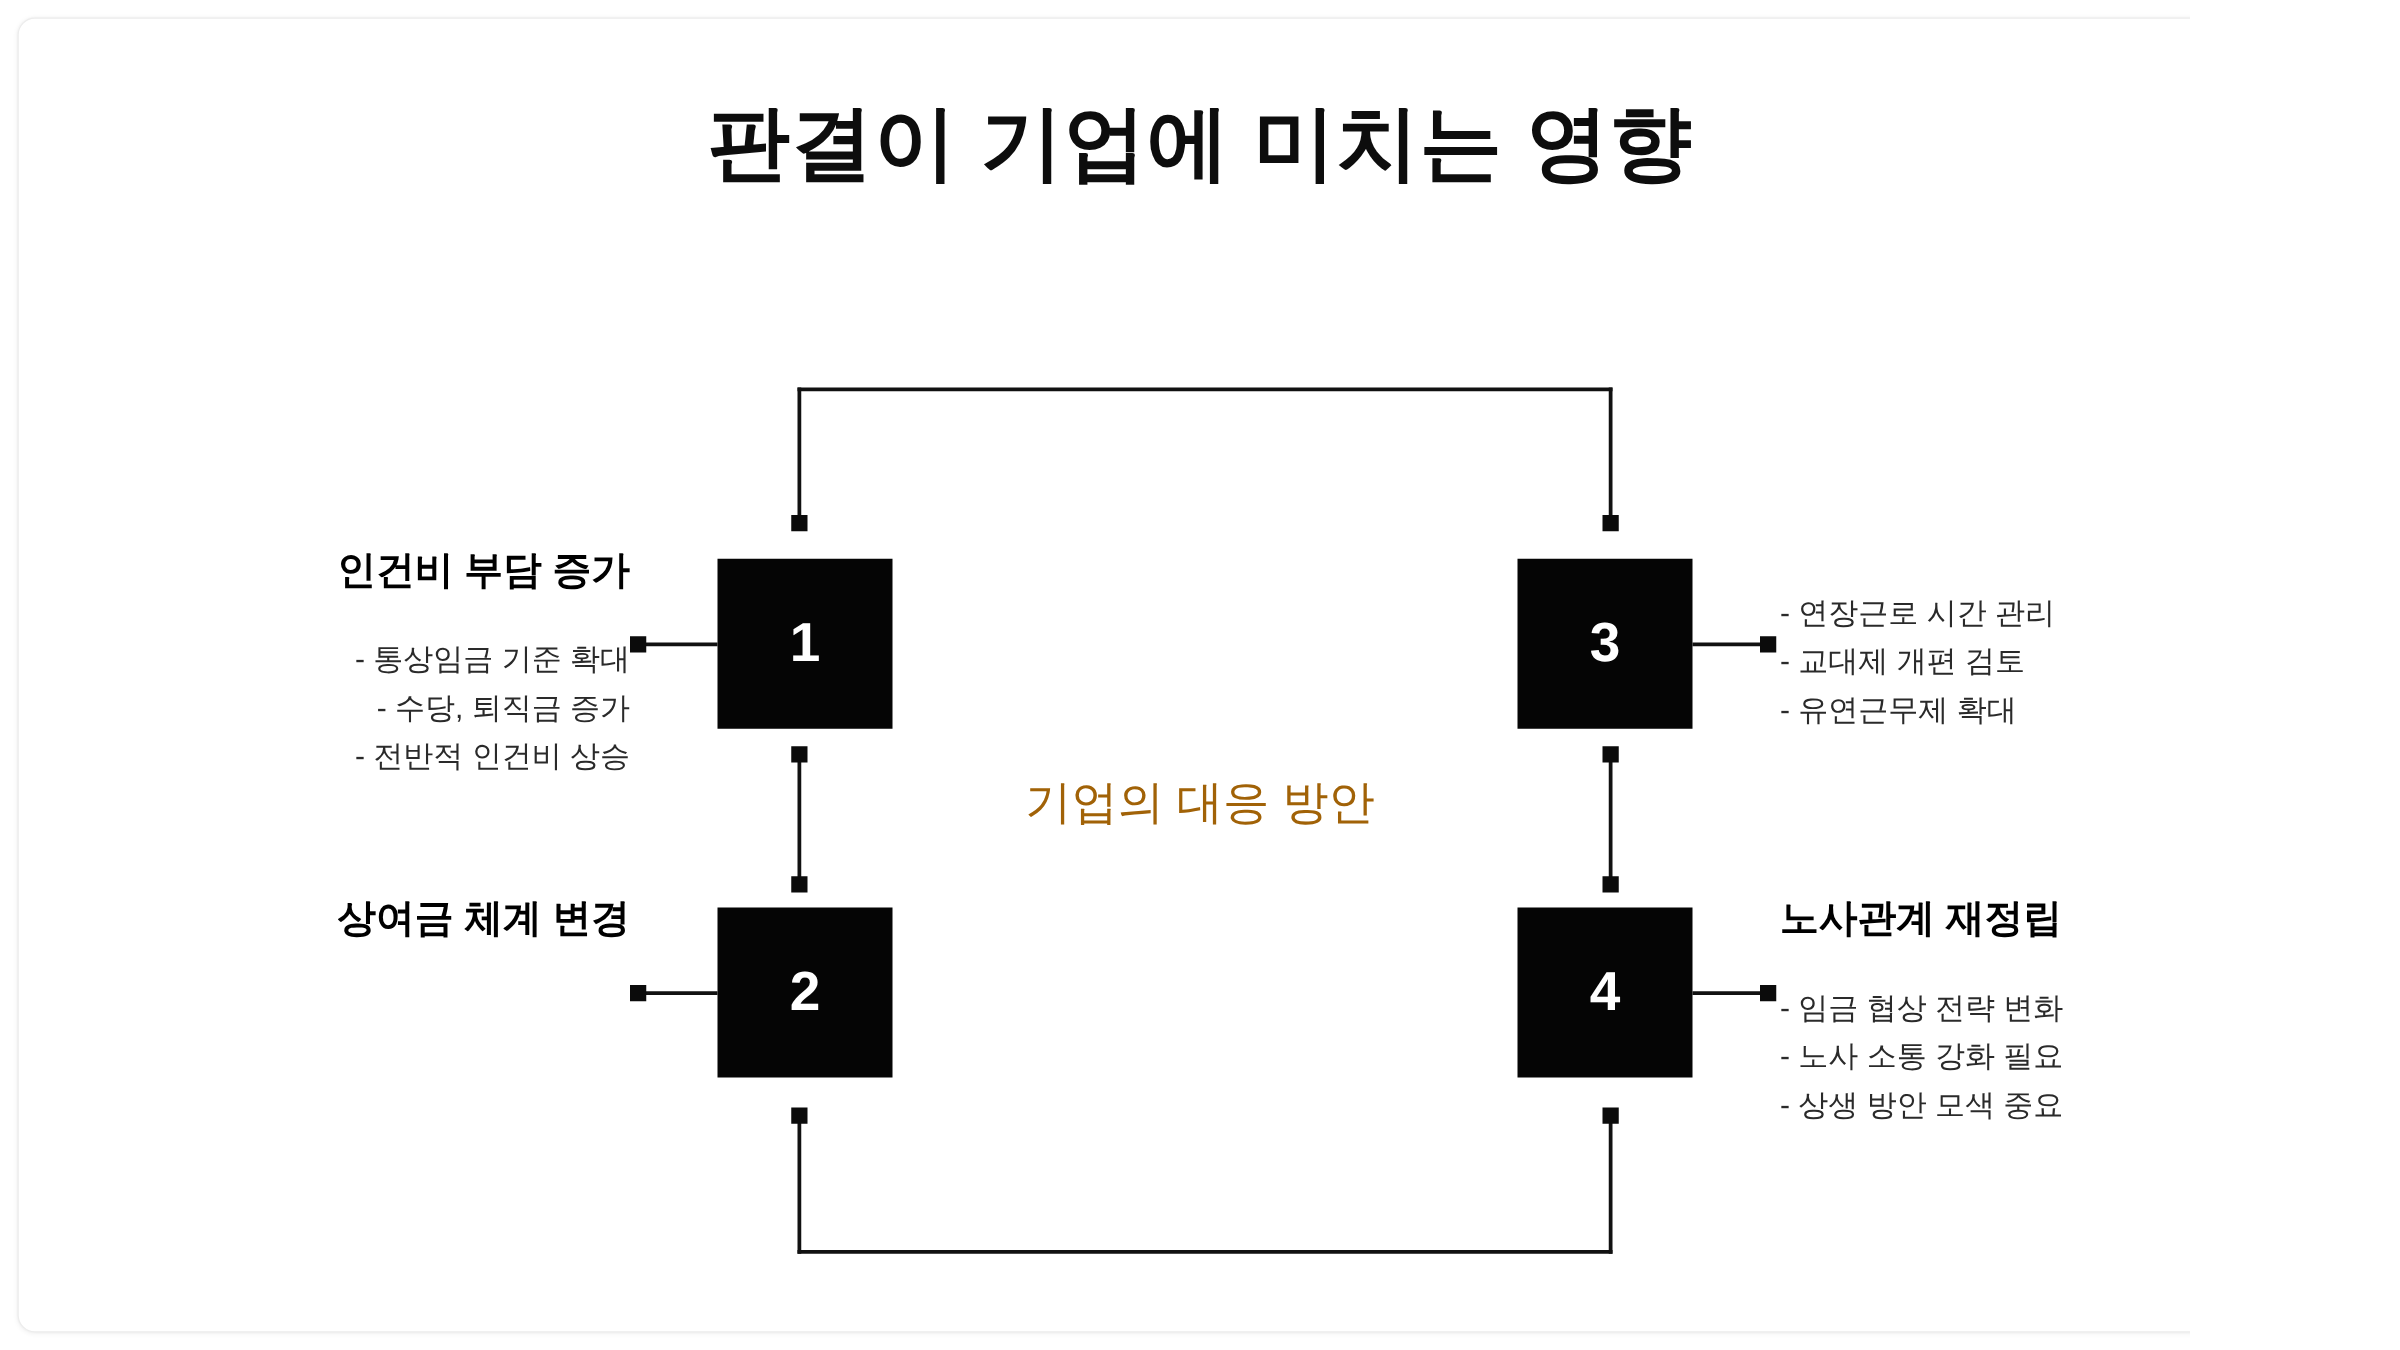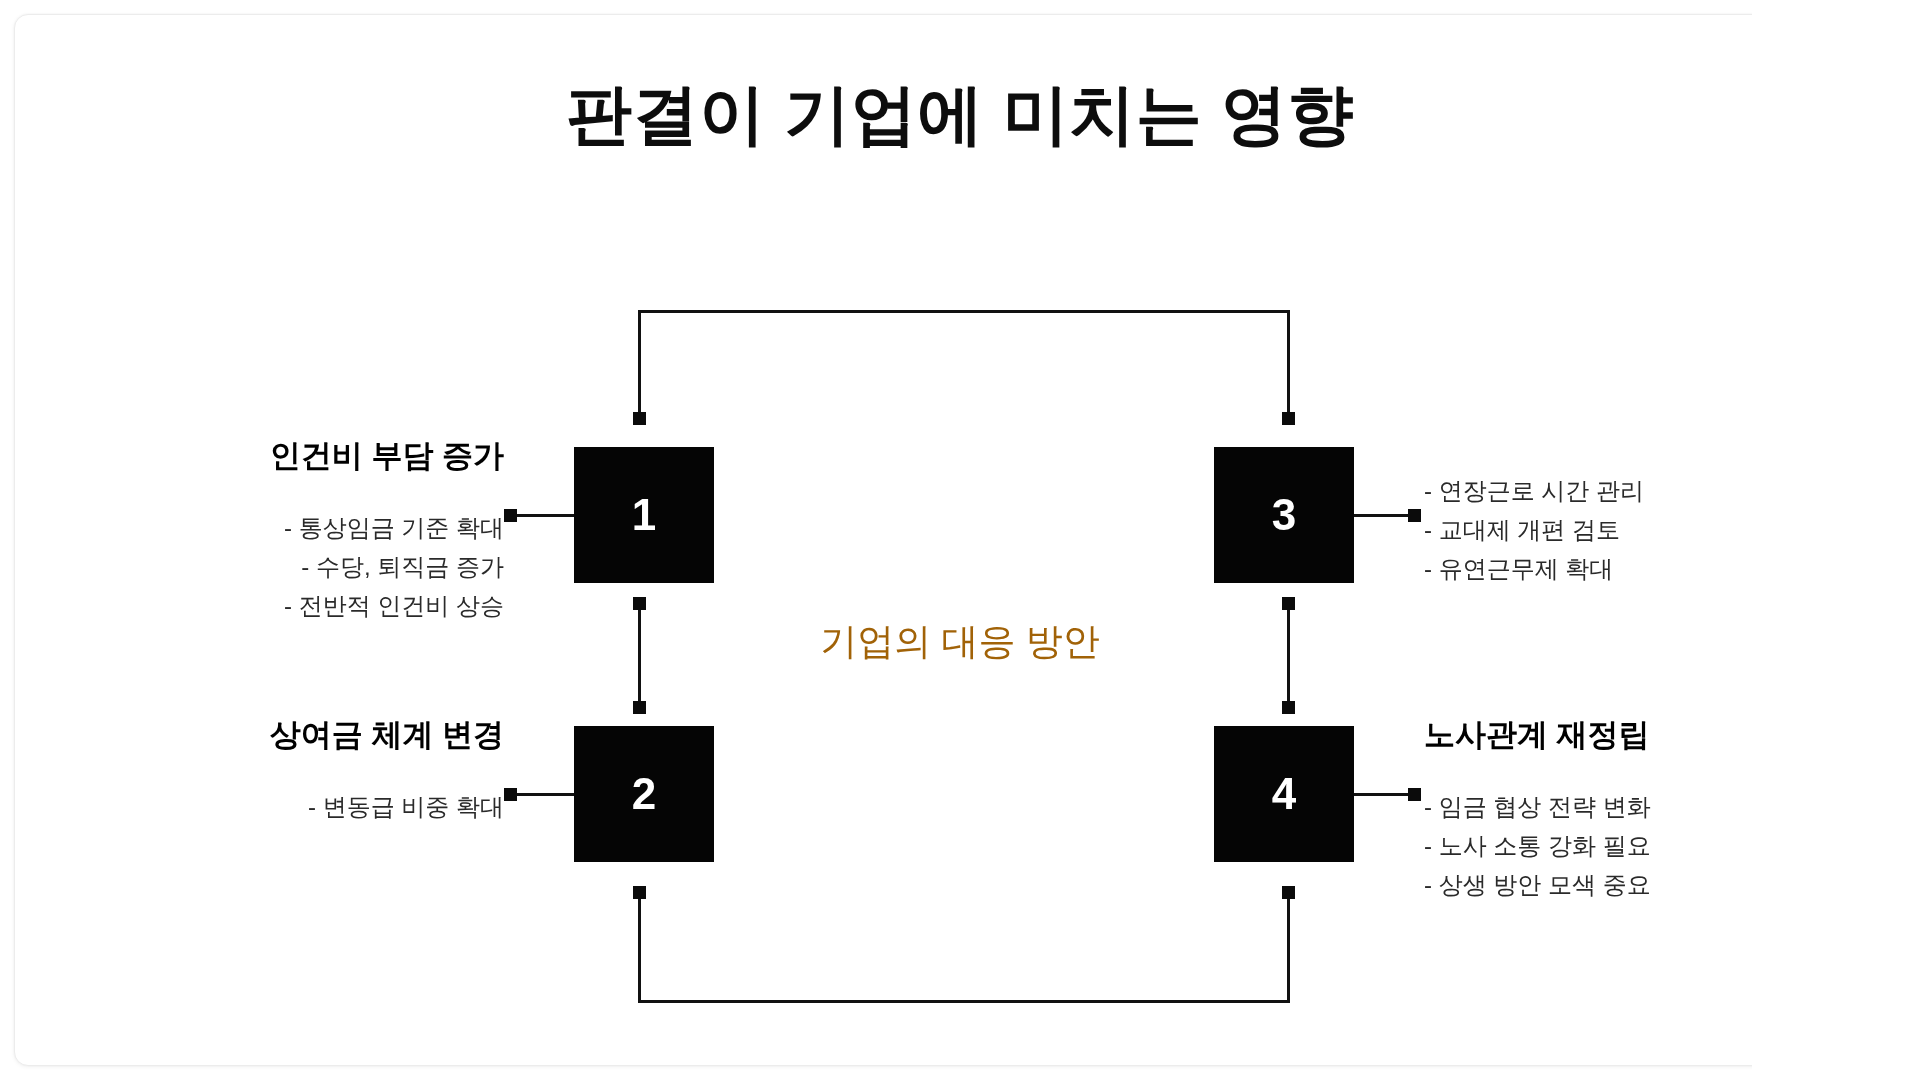--- a/index.html
+++ b/index.html
@@ -213,21 +213,20 @@
     <div class="item-bullets">
       <div>- 통상임금 기준 확대</div>
       <div>- 수당, 퇴직금 증가</div>
       <div>- 전반적 인건비 상승</div>
     </div>
   </div>
 
   <div class="item-block block-left block-2">
     <div class="item-heading">상여금 체계 변경</div>
     <div class="item-bullets">
-      <div>- 변동급 비중 확대</div>
     </div>
   </div>
 
   <div class="item-block block-right block-3">
     <div class="item-bullets">
       <div>- 연장근로 시간 관리</div>
       <div>- 교대제 개편 검토</div>
       <div>- 유연근무제 확대</div>
     </div>
   </div>

